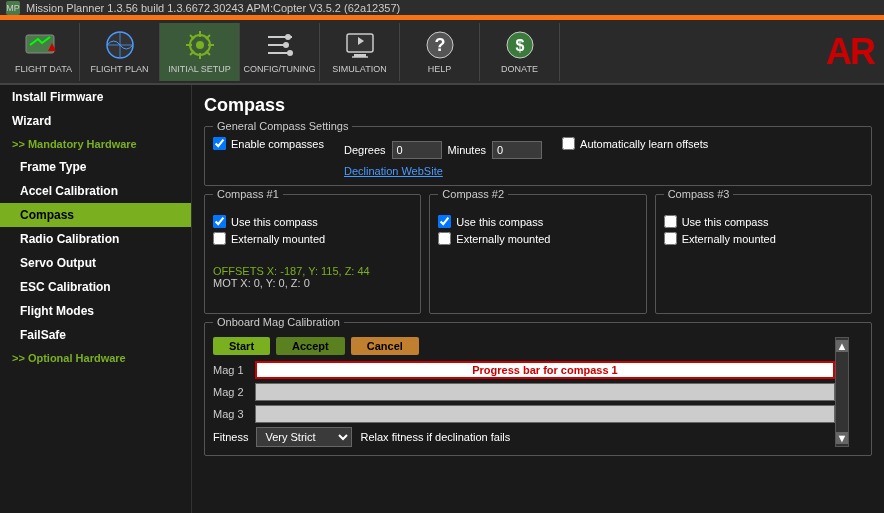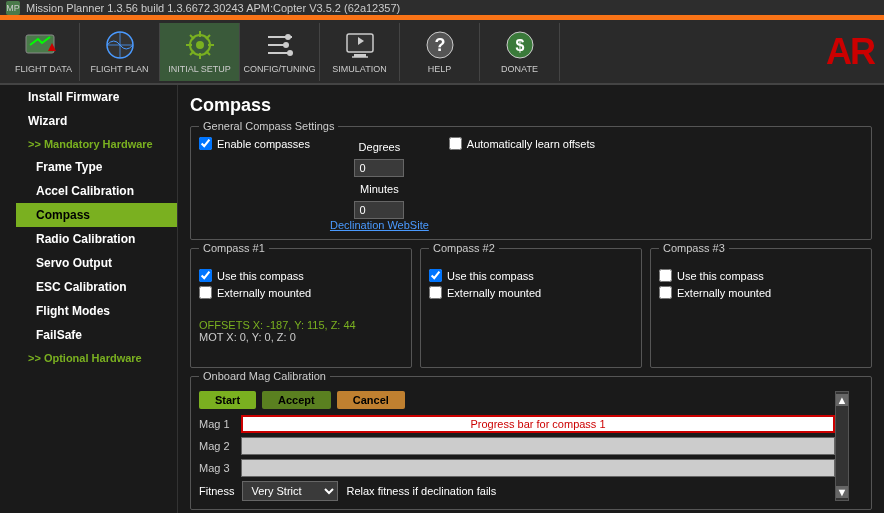--- a/index.html
+++ b/index.html
@@ -81,25 +81,24 @@
     }
 
     
     #main-layout {
       display: flex;
       height: calc(513px - 20px - 65px);
     }
 
     
     #sidebar {
-      width: 178px;
+      width: 192px;
       background: #1a1a1a;
       border-right: 1px solid #333;
       flex-shrink: 0;
-      padding-left: 16px;
     }
     .sidebar-item {
       padding: 5px 12px;
       cursor: pointer;
       color: #ffffff;
       font-size: 12px;
       font-weight: bold;
     }
     .sidebar-item.active {
       background: #7ab020;
@@ -250,21 +249,21 @@
       height: 100%;
       background: #7ab020;
     }
     .progress-text {
       position: absolute;
       top: 0; left: 0; right: 0; bottom: 0;
       display: flex;
       align-items: center;
       justify-content: center;
       font-size: 11px;
-      font-weight: normal;
+      font-weight: bold;
       color: #cc0000;
     }
 
     .mag-row-empty .progress-container {
       border: 1px solid #666;
       background: #ccc;
     }
 
     .fitness-row {
       display: flex;
@@ -277,22 +276,21 @@
     .link-text {
       color: #4a9aff;
       text-decoration: underline;
       cursor: pointer;
     }
 
     .deg-row {
       display: flex;
       align-items: center;
       gap: 6px;
-      margin-bottom: 0;
-      flex-direction: column;
+      margin-bottom: 6px;
     }
   </style>
 </head>
 <body>
 
 <div id="title-bar">
   <div class="app-icon">MP</div>
   <span>Mission Planner 1.3.56 build 1.3.6672.30243 APM:Copter V3.5.2 (62a12357)</span>
 </div>
 

